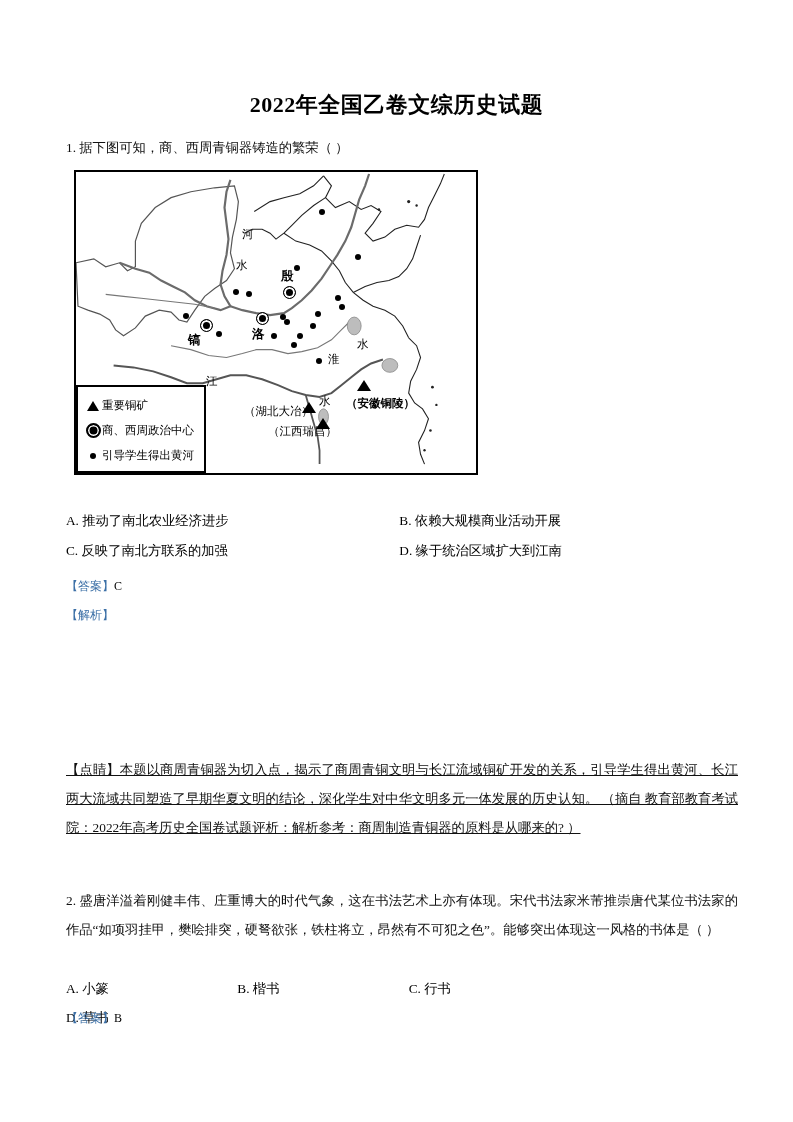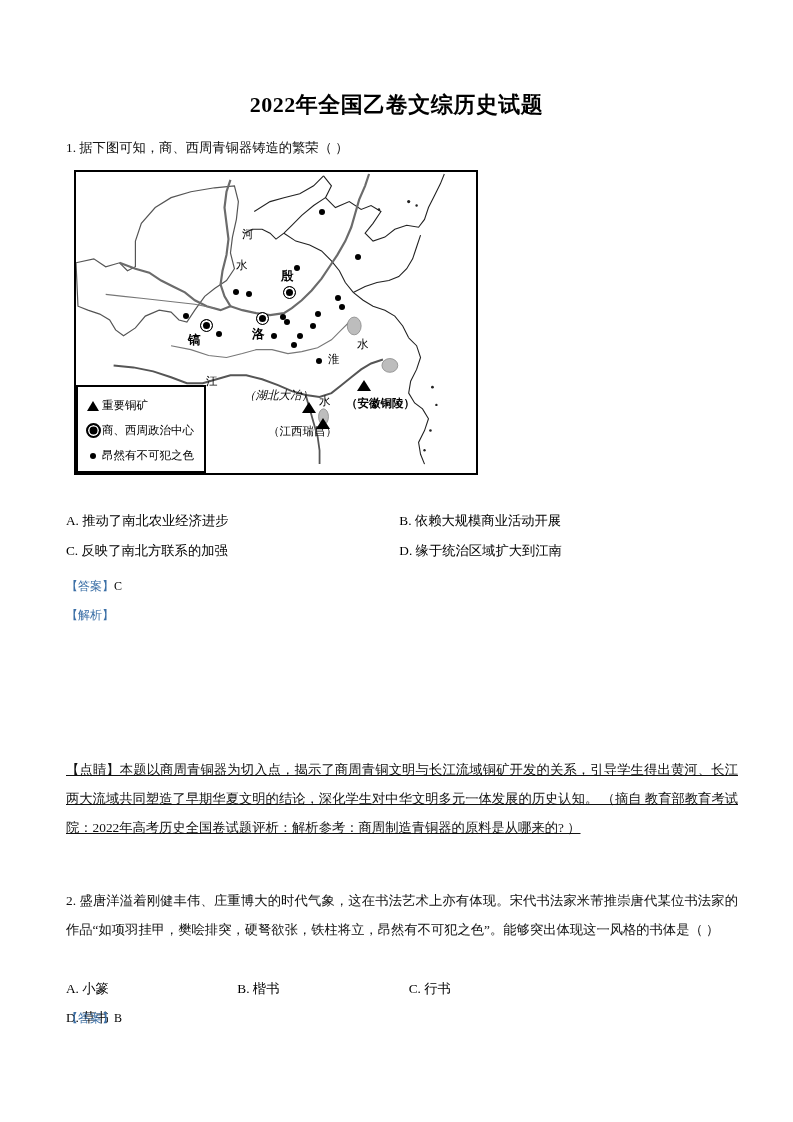--- a/index.html
+++ b/index.html
@@ -248,21 +248,21 @@
     <div class="map-dot" style="left:239px; top:139px;"></div>
     <div class="map-dot" style="left:204px; top:142px;"></div>
     <div class="map-dot" style="left:208px; top:147px;"></div>
     <div class="map-dot" style="left:234px; top:151px;"></div>
     <div class="map-dot" style="left:195px; top:161px;"></div>
     <div class="map-dot" style="left:221px; top:161px;"></div>
     <div class="map-dot" style="left:215px; top:170px;"></div>
     <div class="map-dot" style="left:240px; top:186px;"></div>
 
     <div class="map-tri" style="left:226px; top:230px;"></div>
-    <span class="map-label" style="left:168px; top:216px;font-style:italic;">（湖北大冶）</span>
+    <span class="map-label" style="left:168px; top:232px;">（湖北大冶）</span>
 
     <div class="map-tri" style="left:240px; top:246px;"></div>
     <span class="map-label" style="left:192px; top:252px;">（江西瑞昌）</span>
 
     <div class="map-tri" style="left:281px; top:208px;"></div>
     <span class="map-label" style="left:270px; top:224px;font-weight:bold;">（安徽铜陵）</span>
 
     <div class="legend-box">
       <div class="legend-row">
         <span class="legend-sym">
@@ -273,21 +273,21 @@
       <div class="legend-row">
         <span class="legend-sym">
             <span class="sym-ring"></span>
           </span>
         <span>商、西周政治中心</span>
       </div>
       <div class="legend-row">
         <span class="legend-sym">
             <span class="sym-dot"></span>
           </span>
-        <span>昂然有不可犯之色</span>
+        <span>引导学生得出黄河</span>
       </div>
     </div>
   </div>
 
   <div class="opt-row opt-2col" style="top:508px;">
     <span class="opt-a"><span>C.</span> <span>反映了南北方联系的加强</span></span>
     <span><span>D.</span> <span>缘于统治区域扩大到江南</span></span>
   </div>
   <div class="opt-row opt-2col" style="top:478px;">
     <span class="opt-a"><span>A.</span> <span>推动了南北农业经济进步</span></span>

